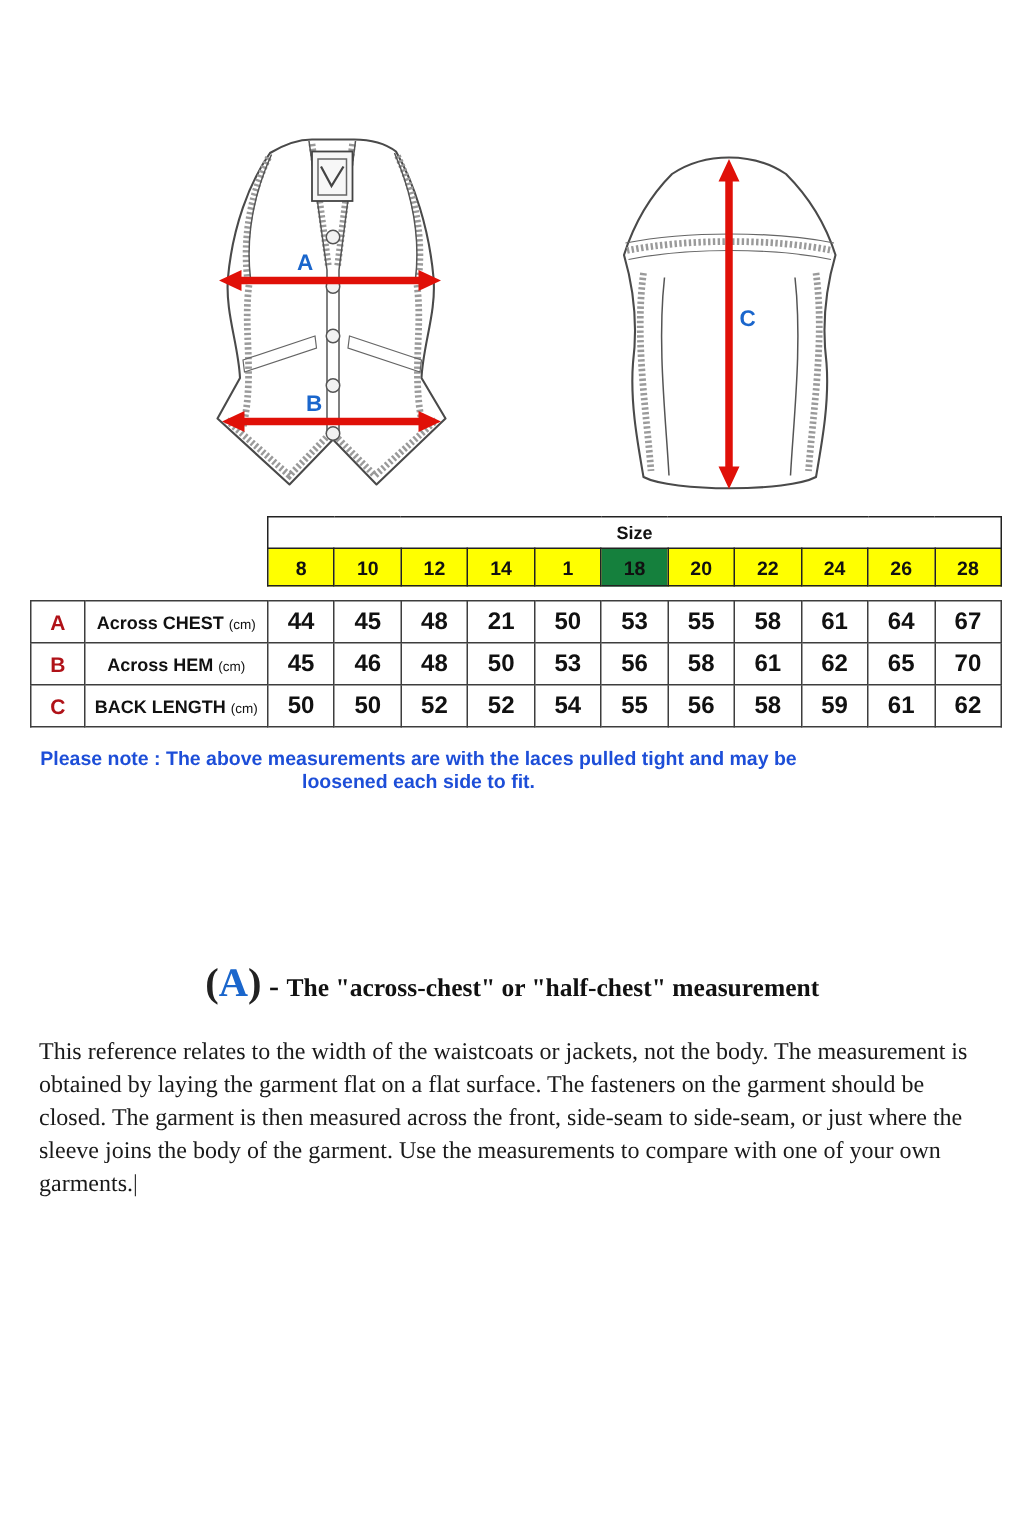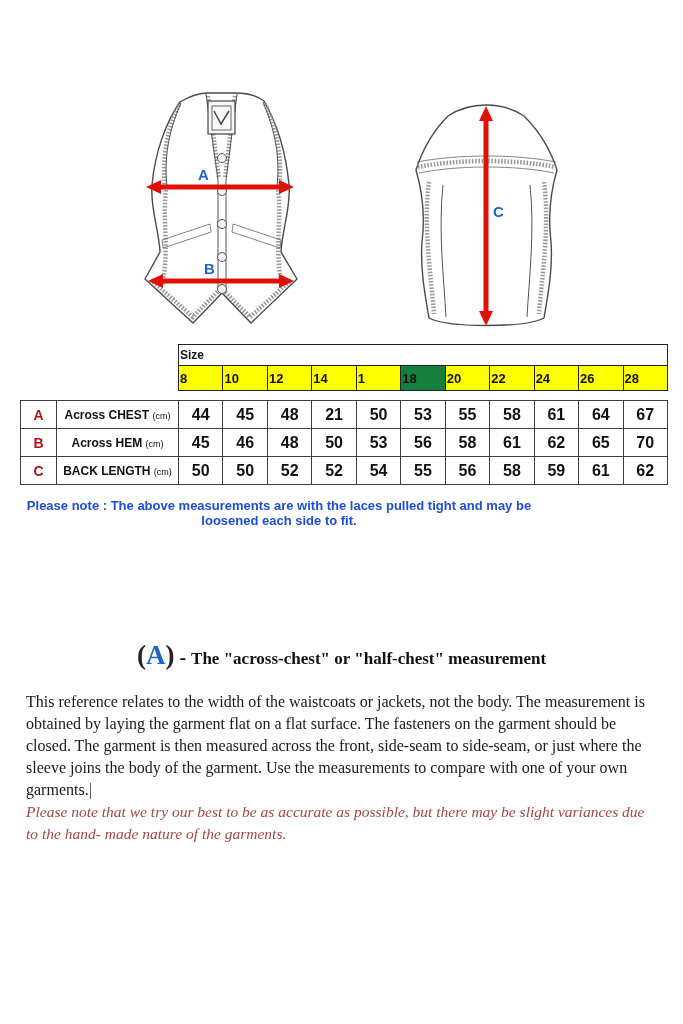--- a/index.html
+++ b/index.html
@@ -17,21 +17,21 @@
   svg .seam{fill:none;stroke:#555555;stroke-width:1;}
   svg .braid{fill:none;stroke:#9a9a9a;stroke-width:4.5;stroke-dasharray:1.6 1.6;}
   svg .braid-edge{fill:none;stroke:#666666;stroke-width:0.8;}
   svg .arrow-line{stroke-linecap:butt;}
   svg .m-label{font-family:"Liberation Sans",sans-serif;font-weight:bold;font-size:15px;}
   
   .size-header-table{
     position:absolute;left:178px;top:344px;width:490px;
     border-collapse:collapse;table-layout:fixed;
   }
-  .size-header-table td{border:1.5px solid #222;}
+  .size-header-table td{border:1.5px solid #222;text-align:center;}
   .size-title-cell{height:18px;font-size:12px;font-weight:bold;color:#111;background:#ffffff;}
   .size-cell{height:22px;font-size:13px;font-weight:bold;color:#111;}
   
   .measure-table{
     position:absolute;left:20px;top:400px;width:648px;
     border-collapse:collapse;table-layout:fixed;
   }
   .measure-table td{border:1.5px solid #3d3d3d;text-align:center;height:25px;background:#ffffff;}
   .letter-cell{font-weight:bold;font-size:14px;}
   .label-cell{font-weight:bold;font-size:12px;color:#111;}
@@ -222,16 +222,15 @@
   </table>
 
   <div class="bold-note">Please note : The above measurements are with the laces pulled tight and may be loosened each side to fit.</div>
 
   <div class="explain-heading">
     <span class="paren">(</span><span class="letter" id="heading-letter" style="color: rgb(26, 102, 204);">A</span><span class="paren">)</span><span class="sep"> - </span><span class="txt">The "across-chest" or "half-chest" measurement</span>
   </div>
 
   <div class="explain-body">
     <span>This reference relates to the width of the waistcoats or jackets, not the body. The measurement is obtained by laying the garment flat on a flat surface. The fasteners on the garment should be closed. The garment is then measured across the front, side-seam to side-seam, or just where the sleeve joins the body of the garment. Use the measurements to compare with one of your own garments.</span><span class="cursor">|</span>
-    <div class="red-note" id="red-note" style="color: rgb(165, 69, 69);">Please note that we try our best to be as accurate as possible, but there may be slight variances due to the hand- made nature of the garments.</div>
   </div>
 
 </div>
 
 </body></html>

